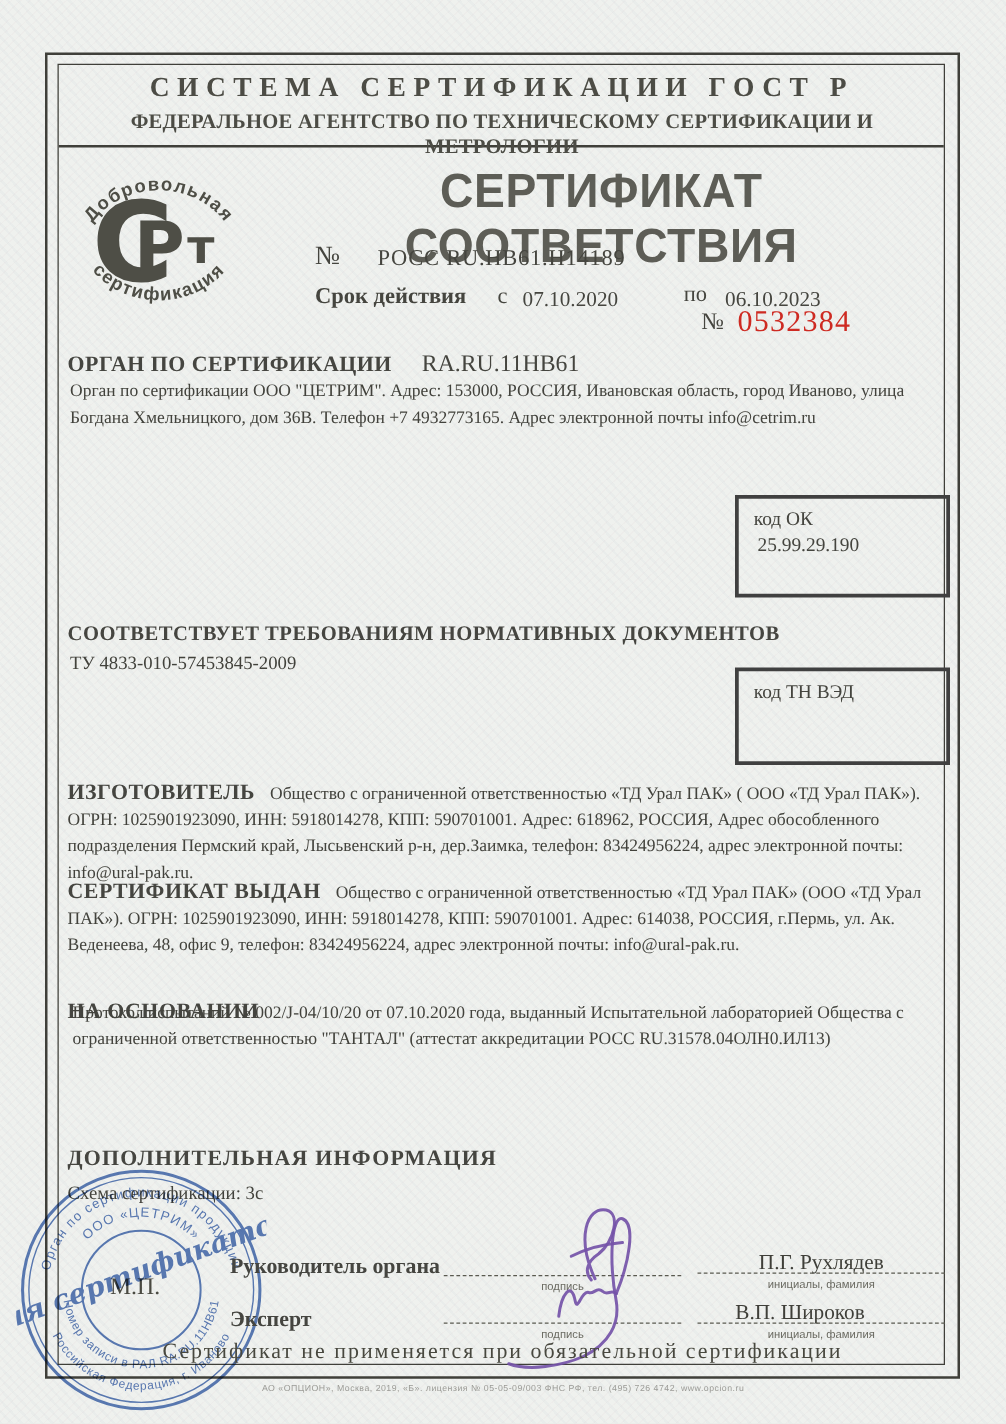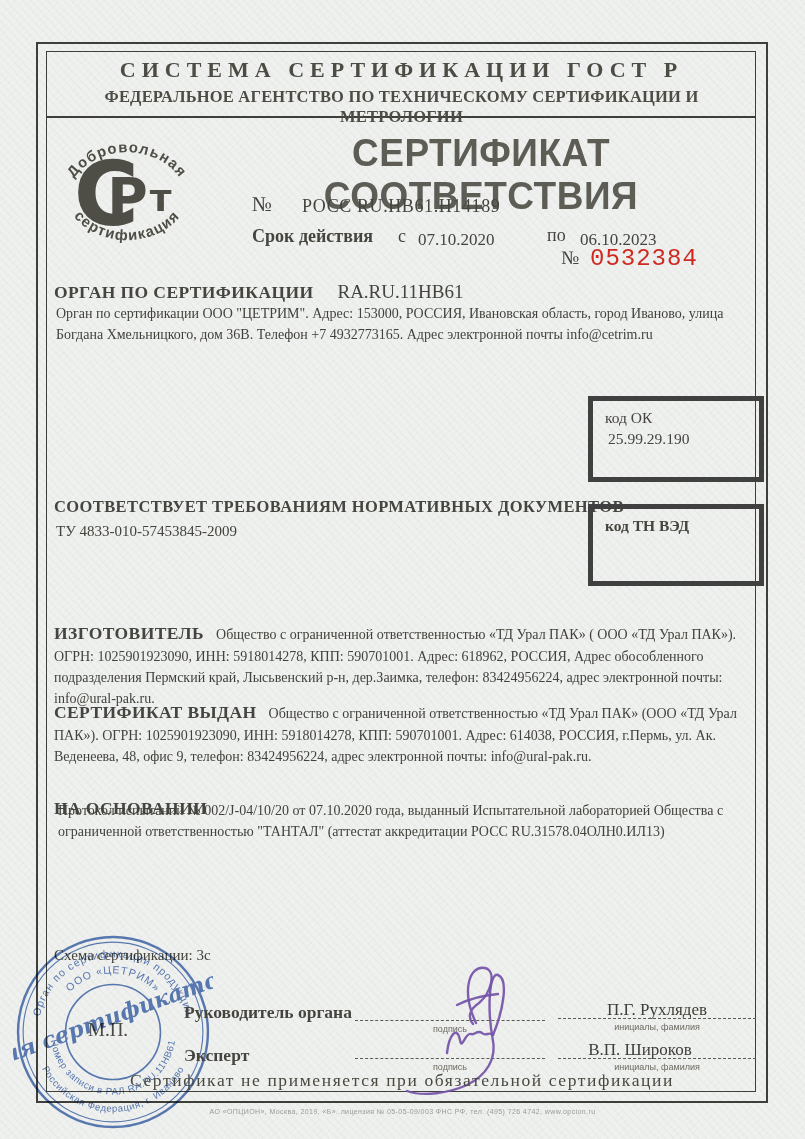--- a/index.html
+++ b/index.html
@@ -21,25 +21,25 @@
   .logo{left:48px;top:122px;width:158px;height:132px;}
   .lg-arc{font:700 15px "Liberation Sans",sans-serif;fill:#4e4e46;letter-spacing:1.2px;}
   .lg-c{font:700 90px "DejaVu Sans",sans-serif;fill:#4e4e46;}
   .lg-r{font:700 56px "DejaVu Sans",sans-serif;fill:#4e4e46;}
   .lg-t{font:700 38px "DejaVu Sans",sans-serif;fill:#4e4e46;}
   .no-label{font-size:21px;color:#45453f;}
   .certnum{font-size:18px;letter-spacing:.6px;}
   .validity-label{font-weight:700;font-size:18px;}
   .small-c{font-size:18px;}
   .date{font-size:17px;text-align:right;}
-  .serial{font-family:Liberation Mono, monospace;font-size:24px;letter-spacing:1px;color:#ce2a22;}
+  .serial{font-family:Liberation Serif, serif;font-size:24px;letter-spacing:1px;color:#ce2a22;}
   .sect-h{font-weight:700;font-size:17.5px;letter-spacing:.4px;color:#454540;}
   .body-txt{font-size:14px;line-height:1.5;color:#42423c;}
   .inline-h .sect-h{margin-right:12px;}
-  .code-box{border:5px solid #404040;padding:8px 6px 0 12px;font-size:15.5px;color:#45453f;}
+  .code-box{border:3px solid #404040;padding:8px 6px 0 12px;font-size:15.5px;color:#45453f;}
   .code-box .cv{margin-top:3px;margin-left:3px;}
   .sigline{position:absolute;border-bottom:1.5px dashed #5a5a50;}
   .sig-caption{position:absolute;text-align:center;font-family:"Liberation Sans",sans-serif;
         font-size:9px;color:#6b6b62;}
   .sig-name{position:absolute;text-align:center;font-size:17px;color:#3f3f39;}
   .sig-role{position:absolute;font-weight:700;font-size:17.5px;color:#454540;}
   .mp{font-size:19px;color:#4a4a42;}
   .stamp{left:13px;top:932px;width:200px;height:200px;opacity:.82;mix-blend-mode:multiply;}
   .sc1{fill:none;stroke:#3a62ae;stroke-width:2.4;}
   .sc2{fill:none;stroke:#3a62ae;stroke-width:1.1;}
@@ -97,35 +97,36 @@
   </div>
   <div class="abs body-txt" style="left:56px;top:303px;width:700px;">Орган по сертификации ООО "ЦЕТРИМ". Адрес: 153000, РОССИЯ, Ивановская область, город Иваново, улица Богдана Хмельницкого, дом 36В. Телефон +7 4932773165. Адрес электронной почты info@cetrim.ru</div>
 
   <div class="abs code-box" style="left:588px;top:396px;width:148px;height:68px;">
     <div>код ОК</div>
     <div class="cv">25.99.29.190</div>
   </div>
 
   <div class="abs sect-h" style="left:54px;top:497px;font-size:16.5px;">СООТВЕТСТВУЕТ ТРЕБОВАНИЯМ НОРМАТИВНЫХ ДОКУМЕНТОВ</div>
   <div class="abs body-txt" style="left:56px;top:520px;font-size:15px;">ТУ  4833-010-57453845-2009</div>
-  <div class="abs code-box" style="left:588px;top:504px;width:148px;height:64px;font-weight:bold;">
+  <div class="abs code-box" style="left:588px;top:534px;width:148px;height:64px;">
     <div>код ТН ВЭД</div>
   </div>
 
   <div class="abs body-txt inline-h" style="left:54px;top:620px;width:702px;">
     <span class="sect-h">ИЗГОТОВИТЕЛЬ</span><span>Общество с ограниченной ответственностью «ТД Урал ПАК» ( ООО «ТД Урал ПАК»). ОГРН: 1025901923090, ИНН: 5918014278, КПП: 590701001. Адрес: 618962, РОССИЯ, Адрес обособленного подразделения Пермский край, Лысьвенский р-н, дер.Заимка, телефон: 83424956224, адрес электронной почты: info@ural-pak.ru.</span>
   </div>
 
   <div class="abs body-txt inline-h" style="left:54px;top:699px;width:702px;">
     <span class="sect-h">СЕРТИФИКАТ ВЫДАН</span><span>Общество с ограниченной ответственностью «ТД Урал ПАК» (ООО «ТД Урал ПАК»). ОГРН: 1025901923090, ИНН: 5918014278, КПП: 590701001. Адрес: 614038, РОССИЯ, г.Пермь, ул. Ак. Веденеева, 48, офис 9, телефон: 83424956224, адрес электронной почты: info@ural-pak.ru.</span>
   </div>
 
   <div class="abs sect-h" style="left:54px;top:775px;margin-top:23px;">НА ОСНОВАНИИ</div>
   <div class="abs body-txt" style="left:58px;top:800px;width:692px;">Протокол испытаний № 002/J-04/10/20 от 07.10.2020 года, выданный Испытательной лабораторией Общества с ограниченной ответственностью "ТАНТАЛ" (аттестат аккредитации РОСС RU.31578.04ОЛН0.ИЛ13)</div>
 
+  <div class="abs sect-h" style="left:54px;top:916px;letter-spacing:1px;">ДОПОЛНИТЕЛЬНАЯ ИНФОРМАЦИЯ</div>
   <div class="abs body-txt" style="left:54px;top:944px;font-size:15px;">Схема сертификации: 3с</div>
 
   <span class="abs mp" style="left:88px;top:1019px;">М.П.</span>
 
   <svg class="abs stamp" viewBox="0 0 198 198">
     <defs>
       <path id="st-ot" d="M 25,99 A 74,74 0 0 1 173,99"></path>
       <path id="st-it" d="M 41,99 A 58,58 0 0 1 157,99"></path>
       <path id="st-ib" d="M 37,99 A 62,62 0 0 0 161,99"></path>
       <path id="st-ob" d="M 20,99 A 79,79 0 0 0 178,99"></path>

